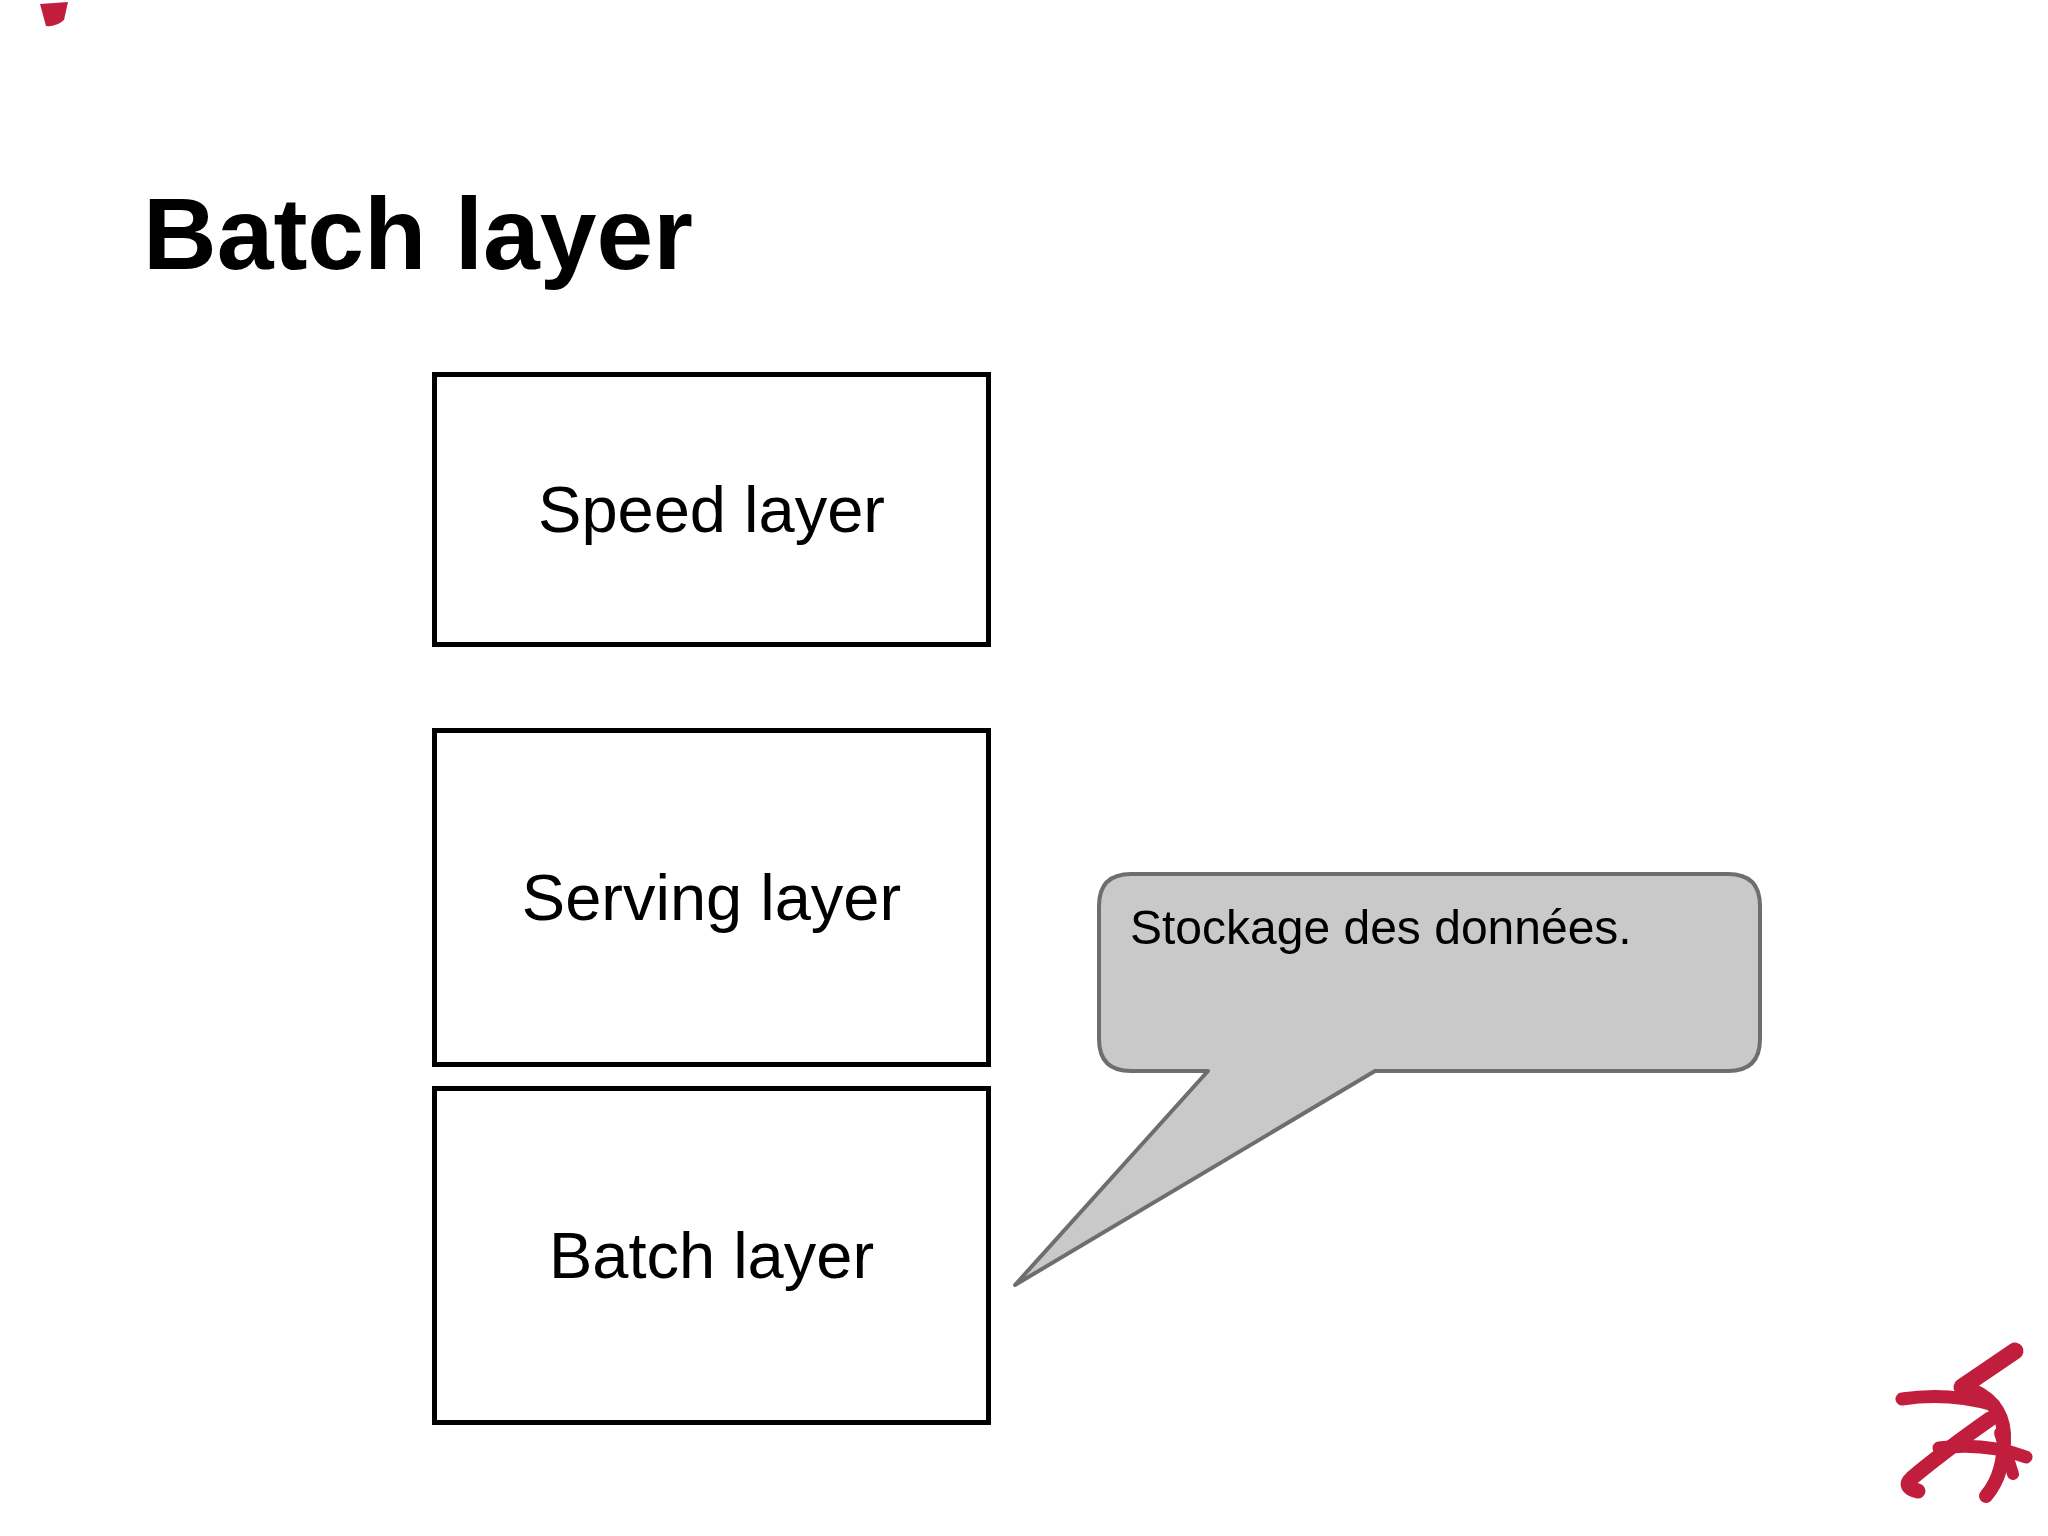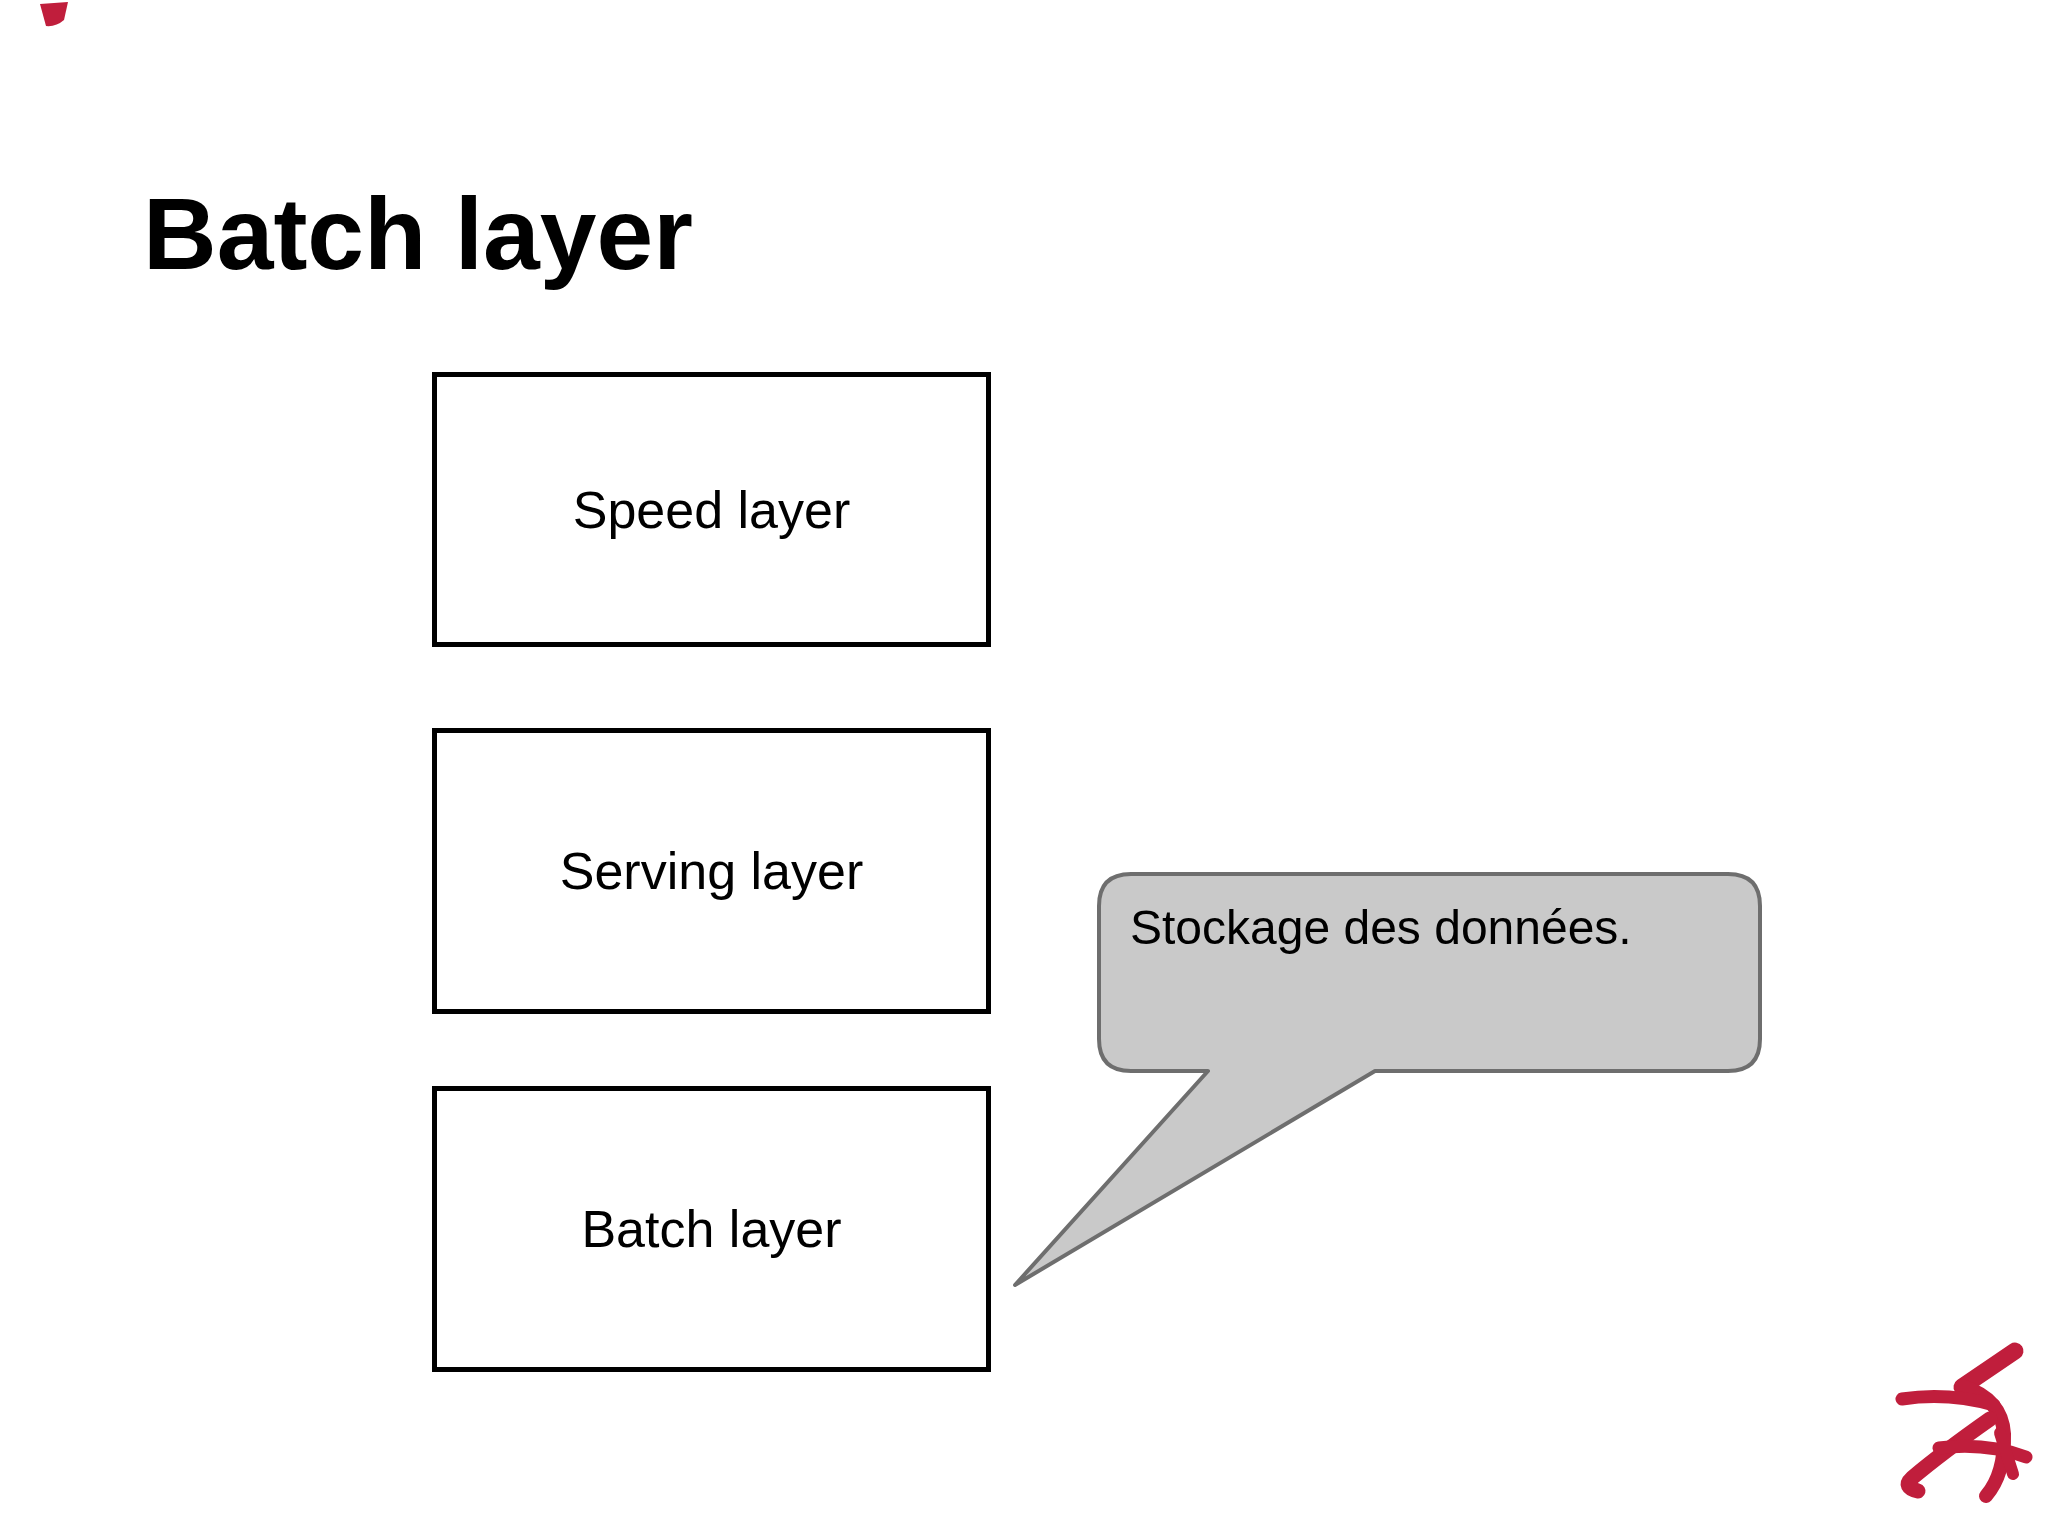--- a/index.html
+++ b/index.html
@@ -23,30 +23,30 @@
     font-size: 102px;
     font-weight: bold;
     line-height: 1.2;
     color: var(--text, #000000);
     white-space: nowrap;
   }
   .layer-box {
     position: absolute;
     left: 409px;
     width: 559px;
-    height: 286px;
+    height: 339px;
     border: 5px solid var(--box-border, #000000);
     box-sizing: border-box;
     background: #ffffff;
     display: flex;
     align-items: center;
     justify-content: center;
   }
   .layer-box .box-label {
-    font-size: 52px;
+    font-size: 65px;
     color: var(--text, #000000);
     white-space: nowrap;
   }
   #box-speed   { top: 372px; height: 275px; }
   #box-serving { top: 728px; }
   #box-batch   { top: 1086px; }
 
   .callout-svg {
     position: absolute;
     left: 0;

